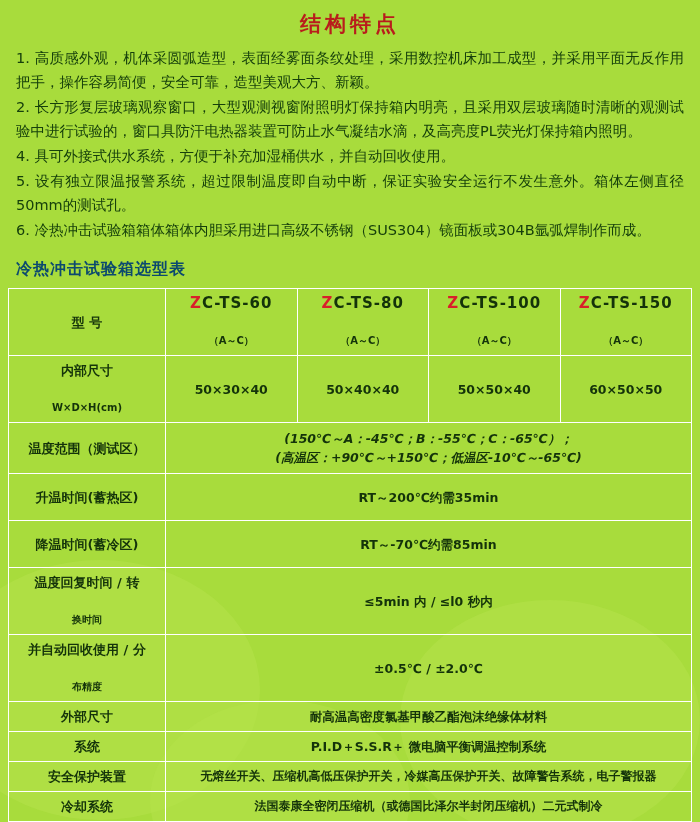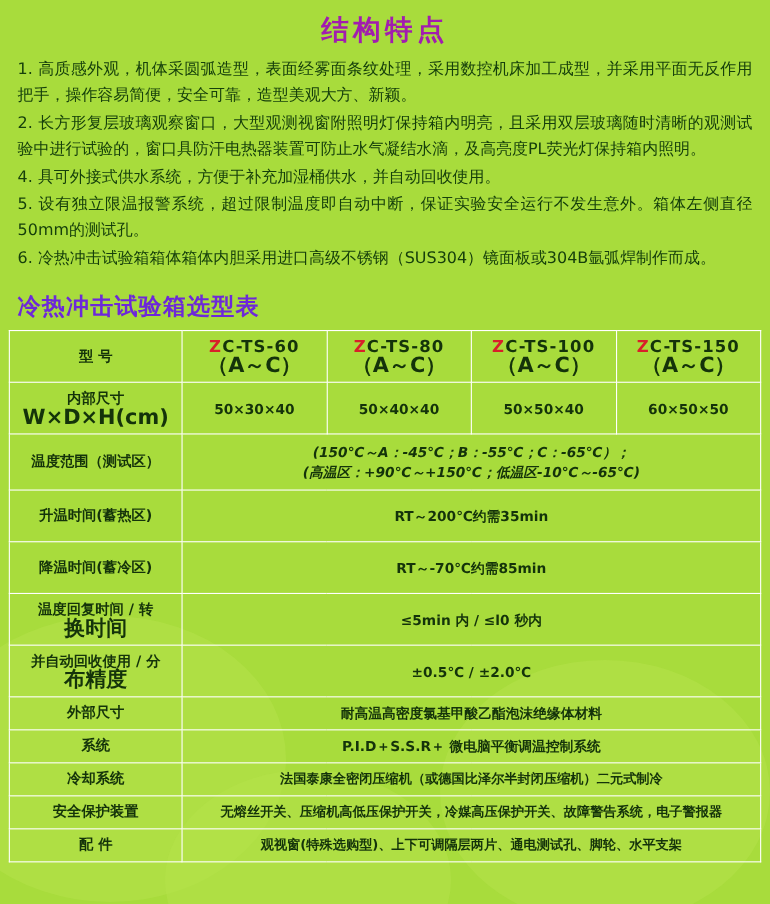--- a/index.html
+++ b/index.html
@@ -14,39 +14,39 @@
   
   .bg-shape{position:absolute;background:#b4e24a;border-radius:50%;opacity:.55;}
   .s1{width:320px;height:260px;left:-60px;top:560px;}
   .s2{width:300px;height:240px;left:400px;top:600px;}
   .s3{width:260px;height:200px;left:150px;top:700px;}
 
   .page{position:relative;z-index:2;padding:0 8px;}
 
   .title{
     text-align:center;
-    color:#a21caf;
-    font-size:25px;
+    color:#b91c1c;
+    font-size:21px;
     font-weight:bold;
     letter-spacing:4px;
     padding:10px 0 8px;
   }
   .intro{
     font-size:14.5px;
     line-height:24px;
     color:#16400b;
     padding:0 8px 6px 8px;
     text-align:justify;
   }
   .intro p{margin:0 0 1px 0;}
 
   .sub-title{
-    font-size:21px;
+    font-size:16px;
     font-weight:bold;
-    color:#6d28d9;
+    color:#0c4a6e;
     padding:10px 0 8px 8px;
     letter-spacing:1px;
   }
 
   table{
     width:684px;
     border-collapse:collapse;
     margin:0 auto;
     table-layout:fixed;
     background:transparent;
@@ -60,21 +60,21 @@
     padding:6px 3px;
     line-height:17px;
     font-weight:bold;
   }
   td.label{
     width:150px;
     font-size:13px;
   }
   .modelname{font-size:15px;letter-spacing:1px;}
   .modelname .z{color:#d8202a;}
-  .sub{display:block;font-size:19px;}
+  .sub{display:block;font-size:10px;margin-top:20px;}
   .rowtall td{height:34px;}
   .small{font-size:12px;}
   .twoline{line-height:19px;font-style:italic;}
 </style>
 </head>
 <body>
 
 <div class="bg-shape s1"></div>
 <div class="bg-shape s2"></div>
 <div class="bg-shape s3"></div>
@@ -165,27 +165,27 @@
       <td class="label">外部尺寸</td>
       <td colspan="4">耐高温高密度氯基甲酸乙酯泡沫绝缘体材料</td>
     </tr>
 
     <tr>
       <td class="label">系统</td>
       <td colspan="4">P.I.D＋S.S.R＋ 微电脑平衡调温控制系统</td>
     </tr>
 
     <tr>
-      <td class="label">冷却系统</td>
-      <td colspan="4" class="small">法国泰康全密闭压缩机（或德国比泽尔半封闭压缩机）二元式制冷</td>
+      <td class="label">安全保护装置</td>
+      <td colspan="4" class="small">无熔丝开关、压缩机高低压保护开关，冷媒高压保护开关、故障警告系统，电子警报器</td>
     </tr>
 
     <tr>
-      <td class="label">安全保护装置</td>
-      <td colspan="4" class="small">无熔丝开关、压缩机高低压保护开关，冷媒高压保护开关、故障警告系统，电子警报器</td>
+      <td class="label">冷却系统</td>
+      <td colspan="4" class="small">法国泰康全密闭压缩机（或德国比泽尔半封闭压缩机）二元式制冷</td>
     </tr>
 
     <tr>
       <td class="label">配 件</td>
       <td colspan="4" class="small">观视窗(特殊选购型)、上下可调隔层两片、通电测试孔、脚轮、水平支架</td>
     </tr>
 
   </tbody>
     </table>
 </div>

